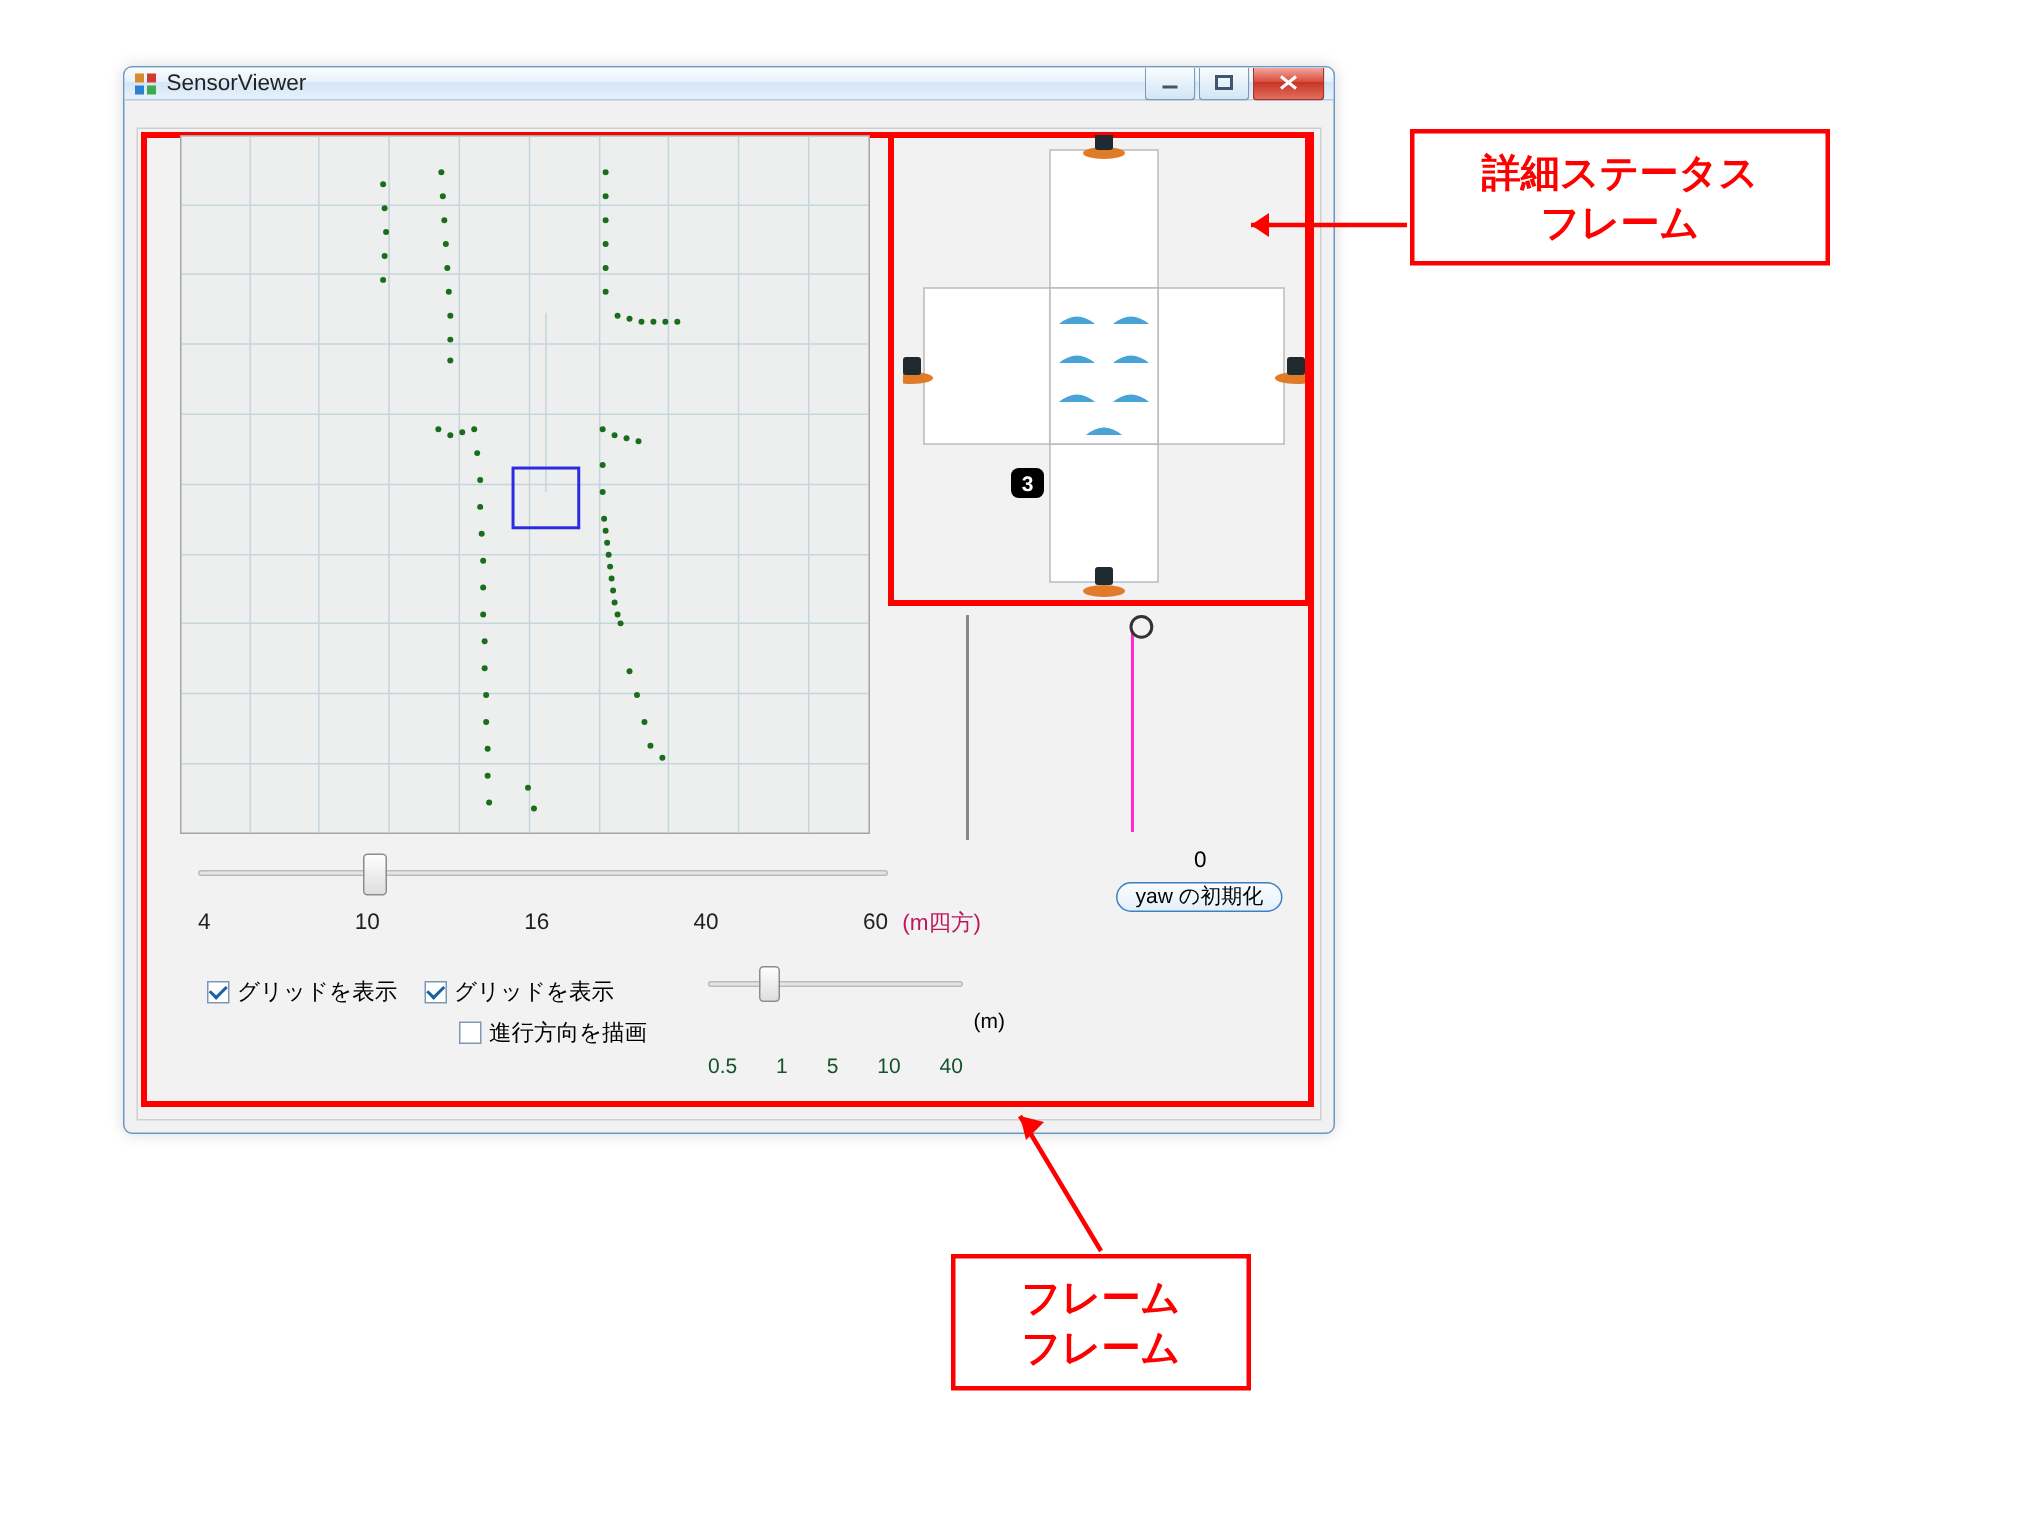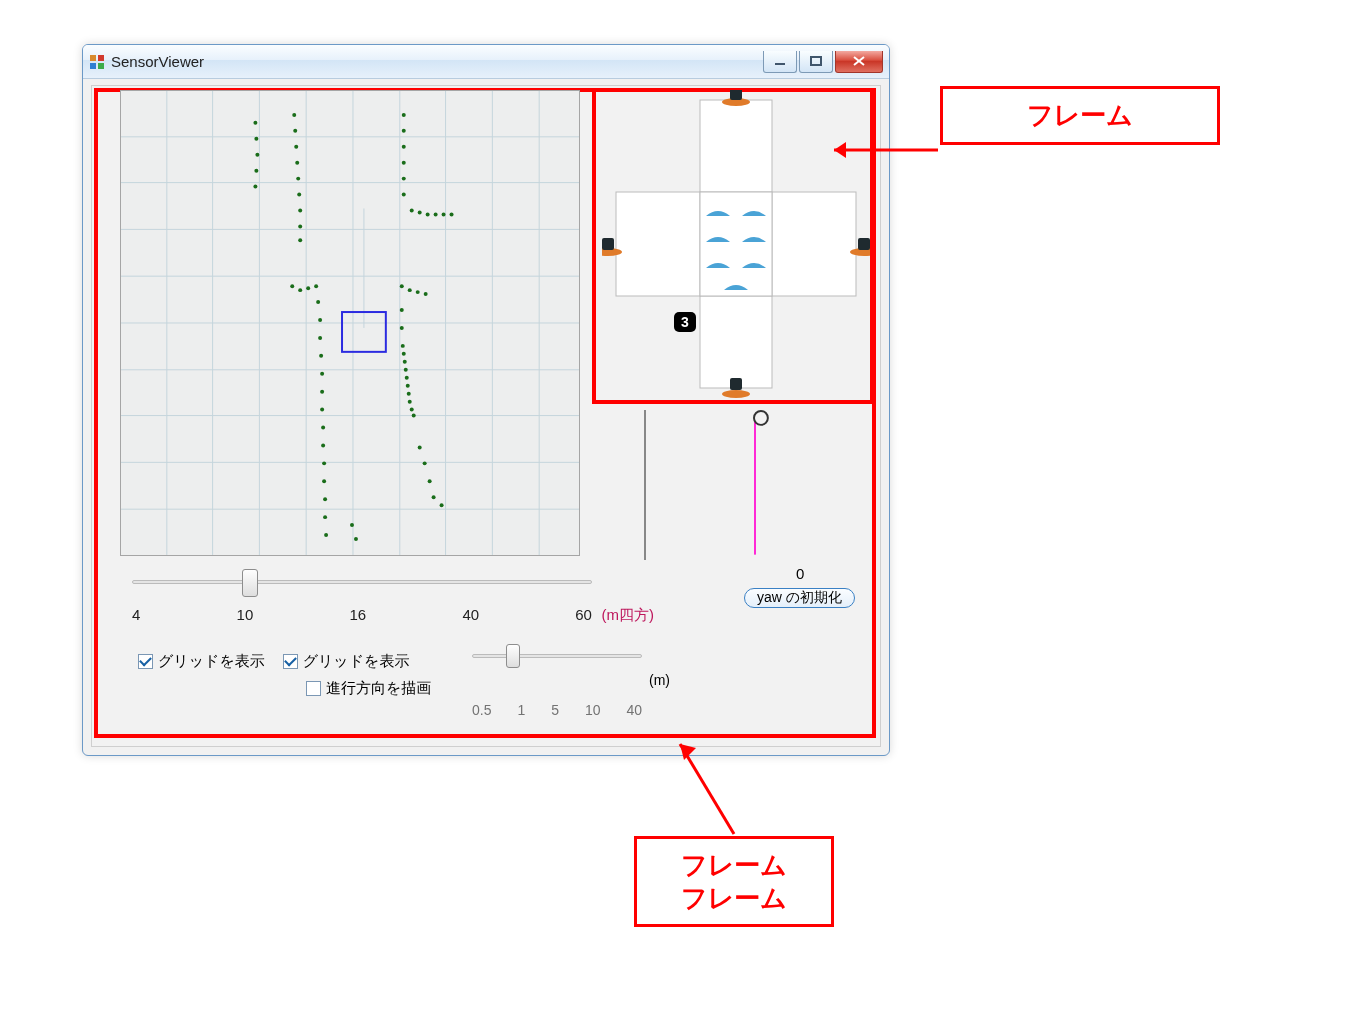--- a/index.html
+++ b/index.html
@@ -17,21 +17,21 @@
     top: 44px;
     width: 808px;
     height: 712px;
     border: 1px solid #6b99c7;
     border-radius: 6px;
     background: #f1f1f1;
     box-shadow: 0 0 10px rgba(0,0,0,.15);
     overflow: hidden;
   }
   .titlebar {
-    height: 34px;
+    height: 22px;
     background: linear-gradient(#fafdff, #e7f1fb 45%, #d3e5f6 46%, #e7f1fb);
     border-bottom: 1px solid #b8ccdf;
     display: flex;
     align-items: center;
     padding: 0 6px;
     justify-content: center;
   }
   .app-icon {
     width: 16px; height: 16px;
     margin-right: 6px;
@@ -117,21 +117,21 @@
   .chk.checked::after{
     content:""; width:9px; height:5px; border-left:2px solid #1760a4; border-bottom:2px solid #1760a4;
     transform: rotate(-45deg) translate(1px,-1px);
   }
   
   .small-slider {
     position: absolute; left: 380px; top: 562px; width: 170px; height: 70px;
   }
   .small-slider .slider-rail { top: 6px; }
   .small-slider .slider-thumb { top:-4px; width:14px; height:24px; }
-  .small-ticks { display:flex; justify-content:space-between; font-size:14px; margin-top:26px; color:#737373; }
+  .small-ticks { display:flex; justify-content:space-between; font-size:14px; margin-top:26px; color:#14532d; }
   .small-unit { position:absolute; right:-28px; top:24px; font-size:14px; }
   
   .status-panel {
     position: absolute; left: 510px; top: 4px; width: 268px; height: 310px;
   }
   .status-panel svg { position:absolute; inset:0; }
   
   .yaw-panel {
     position:absolute; left: 552px; top: 324px; width: 220px; height: 196px;
   }
@@ -397,20 +397,21 @@
         </svg>
       </div>
       <span class="yaw-value">0</span>
       <button class="yaw-btn">yaw の初期化</button>
     </div>
 
   </div>
 </div>
 
 <div class="callout" style="left:940px; top:86px; width:280px;">
+  <div>詳細ステータス</div>
   <div>フレーム</div>
 </div>
 <svg class="arrow" style="left:820px; top:120px; width:120px; height:60px;">
   <line x1="118" y1="30" x2="14" y2="30" stroke="red" stroke-width="3"></line>
   <polygon points="14,30 26,22 26,38" fill="red"></polygon>
 </svg>
 
 <div class="callout" style="left:634px; top:836px; width:200px;">
   <div>フレーム</div>
   <div>フレーム</div>

